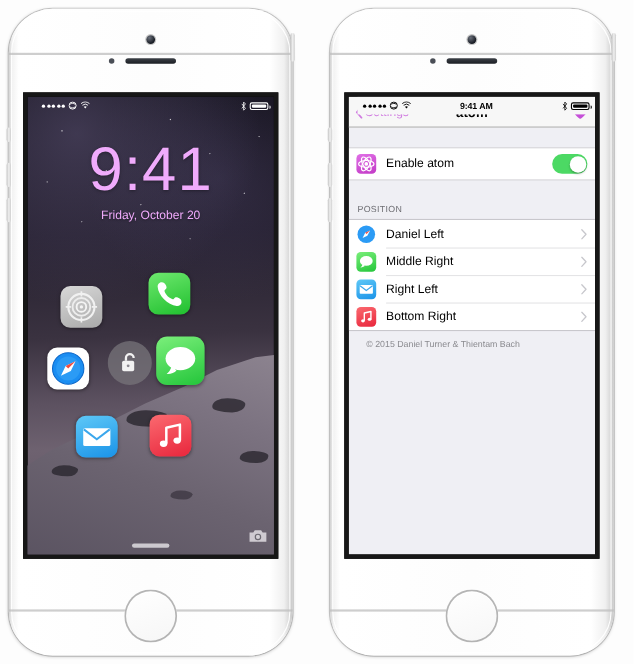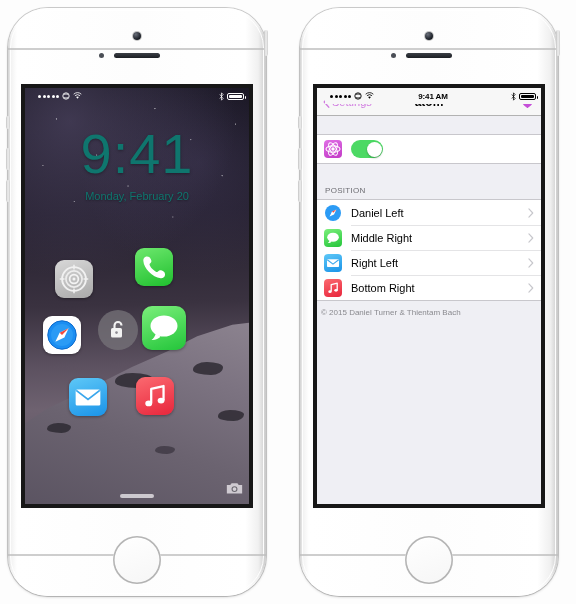--- a/index.html
+++ b/index.html
@@ -211,21 +211,21 @@
     background: currentColor;
     border-radius:0 1px 1px 0;
   }
   .battery i { display:block; height:100%; width:100%; background: currentColor; border-radius:1px; }
 
   
   .lock-clock {
     position: absolute;
     top: 38px; left: 0; right: 0;
     text-align: center;
-    color: #0f766e;
+    color: #f0abfc;
     z-index: 4;
   }
   .lock-time {
     font-size: 56px;
     font-weight: 200;
     line-height: 1;
     letter-spacing: 1px;
     text-shadow: 0 1px 3px rgba(0,0,0,0.35);
   }
   .lock-date {
@@ -369,21 +369,21 @@
   .section-head {
     font-size: 8px;
     color: #6d6d72;
     letter-spacing: 0.3px;
     padding: 22px 8px 4px;
     text-transform: uppercase;
   }
   .footer-note {
     font-size: 8px;
     color: #8a8a8f;
-    padding: 7px 4px;
+    padding: 7px 16px;
   }
 </style>
 </head>
 <body>
 
 <div id="stage">
 
   <div class="phone left">
     <div class="seam top"></div>
     <div class="seam bottom"></div>
@@ -430,21 +430,21 @@
             <path d="M1 3 L5 8 L3 10 L3 1 L5 3 L1 8" stroke="currentColor" stroke-width="0.9" fill="none"></path>
           </svg>
           <span class="battery">
               <i></i>
             </span>
         </div>
       </div>
 
       <div class="lock-clock">
         <div class="lock-time">9:41</div>
-        <div class="lock-date">Monday, February 20</div>
+        <div class="lock-date">Friday, October 20</div>
       </div>
 
       <div class="float-icons">
 
         <div class="fi" style="left:30px; top:172px;">
           <div class="appicon" style="background:linear-gradient(160deg,#d8d8d8,#a9a9a9);">
             <svg viewBox="0 0 40 40">
               <circle cx="20" cy="20" r="12.5" fill="none" stroke="#f1f1f1" stroke-width="2"></circle>
               <circle cx="20" cy="20" r="8.5" fill="none" stroke="#ededed" stroke-width="1.8"></circle>
               <circle cx="20" cy="20" r="4.6" fill="none" stroke="#f4f4f4" stroke-width="1.8"></circle>
@@ -596,20 +596,21 @@
           <div class="group">
             <div class="row" style="height:28px;">
               <div class="row-icon" style="background:linear-gradient(160deg,#e06fe6,#c23ac6);">
                 <svg viewBox="0 0 18 18">
                   <ellipse cx="9" cy="9" rx="7" ry="3.1" fill="none" stroke="#ffffff" stroke-width="1.1"></ellipse>
                   <ellipse cx="9" cy="9" rx="7" ry="3.1" fill="none" stroke="#ffffff" stroke-width="1.1" transform="rotate(60 9 9)"></ellipse>
                   <ellipse cx="9" cy="9" rx="7" ry="3.1" fill="none" stroke="#ffffff" stroke-width="1.1" transform="rotate(120 9 9)"></ellipse>
                   <circle cx="9" cy="9" r="1.7" fill="#ffffff"></circle>
                 </svg>
               </div>
+              <div class="row-label">Enable atom</div>
               <div class="toggle">
                 <span class="knob"></span>
               </div>
             </div>
           </div>
 
           <div class="section-head">POSITION</div>
 
           <div class="group">
 

